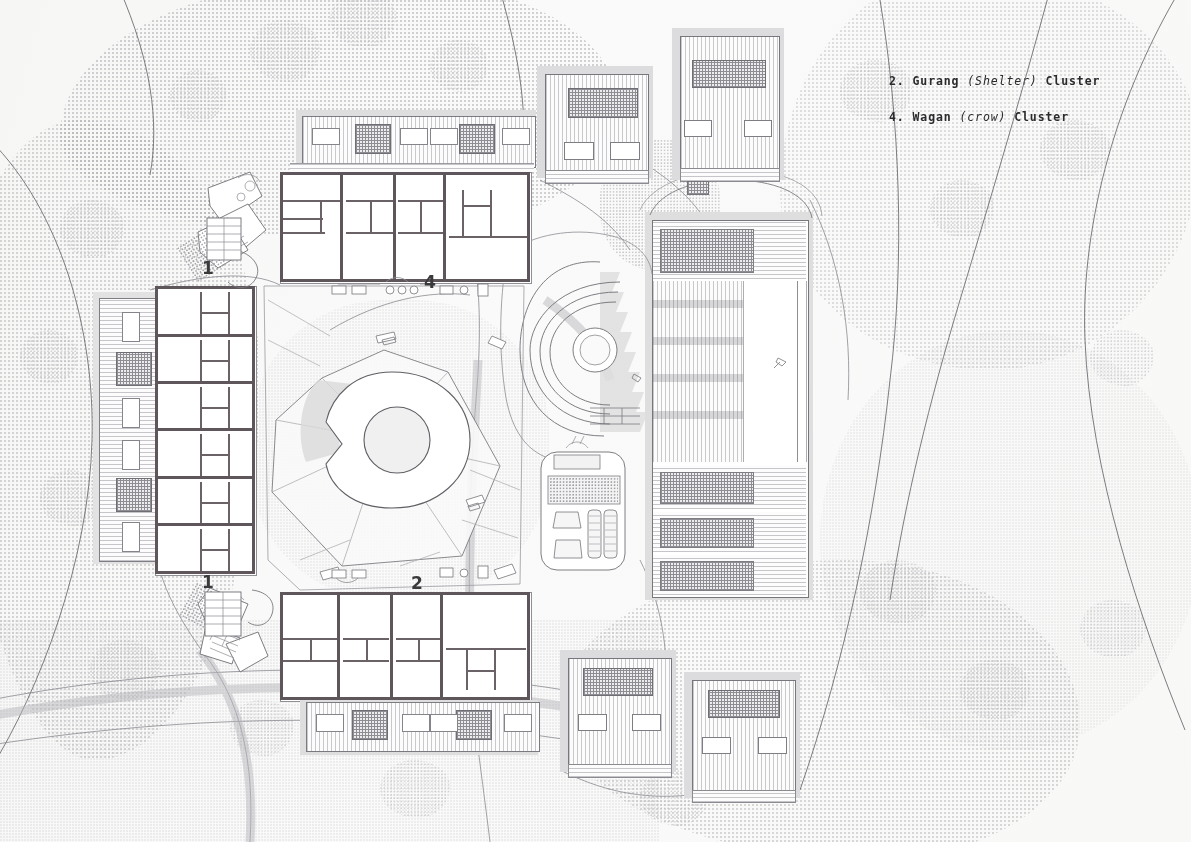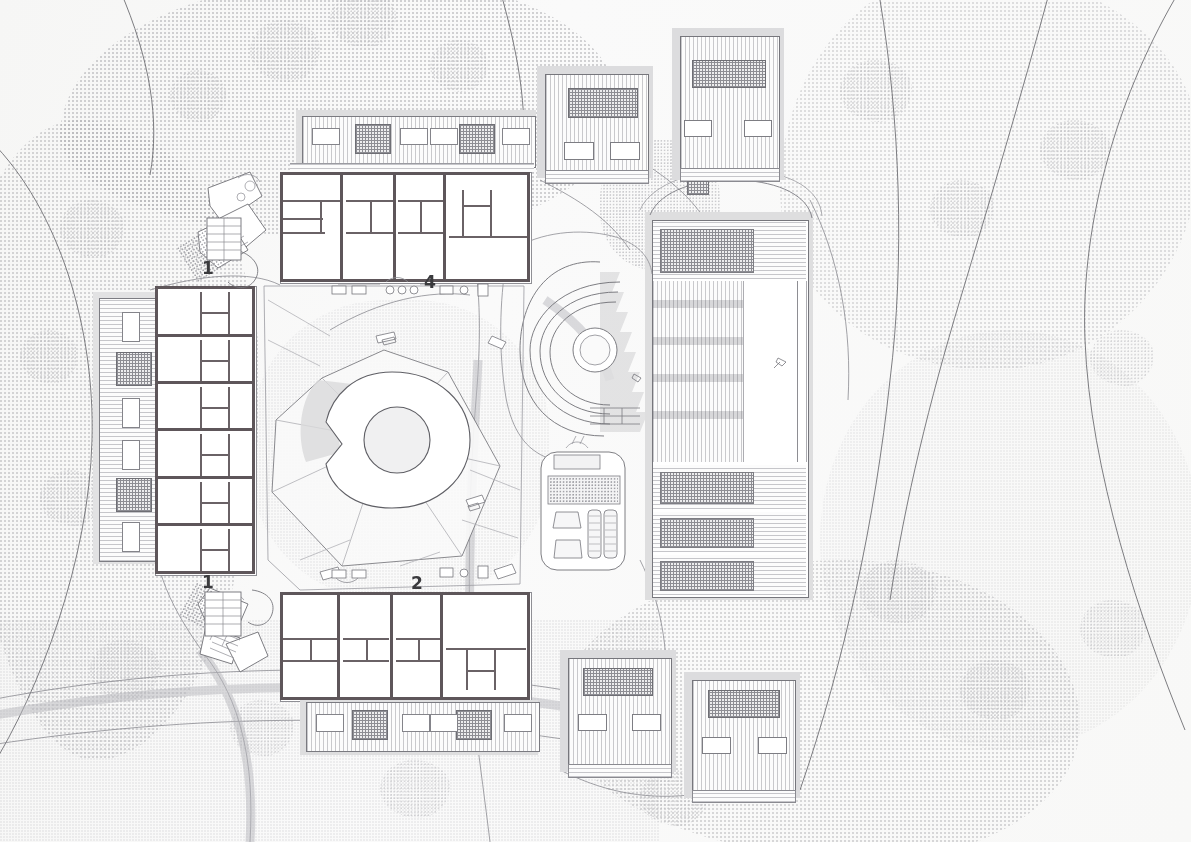--- a/index.html
+++ b/index.html
@@ -457,19 +457,31 @@
     </g>
   </svg>
 
   <div class="plannum" style="left:202px;top:258px;">1</div>
   <div class="plannum" style="left:424px;top:272px;">4</div>
   <div class="plannum" style="left:411px;top:573px;">2</div>
   <div class="plannum" style="left:202px;top:572px;">1</div>
 
   <div class="legend">
 
+    <div class="legend-item">
+      <span>2.</span>
+      <span>Gurang</span>
+      <span class="term">(Shelter)</span>
+      <span>Cluster</span>
+    </div>
+    <div class="legend-item">
+      <span>4.</span>
+      <span>Wagan</span>
+      <span class="term">(crow)</span>
+      <span>Cluster</span>
+    </div>
   </div>
 
   <svg class="overlay">
     <path d="M 1050 -10 C 1020 100 990 200 960 300 C 930 400 905 500 890 600" fill="none" stroke="#6e6e73" stroke-width="0.9"></path>
   </svg>
 
 </div>
 
 </body></html>

